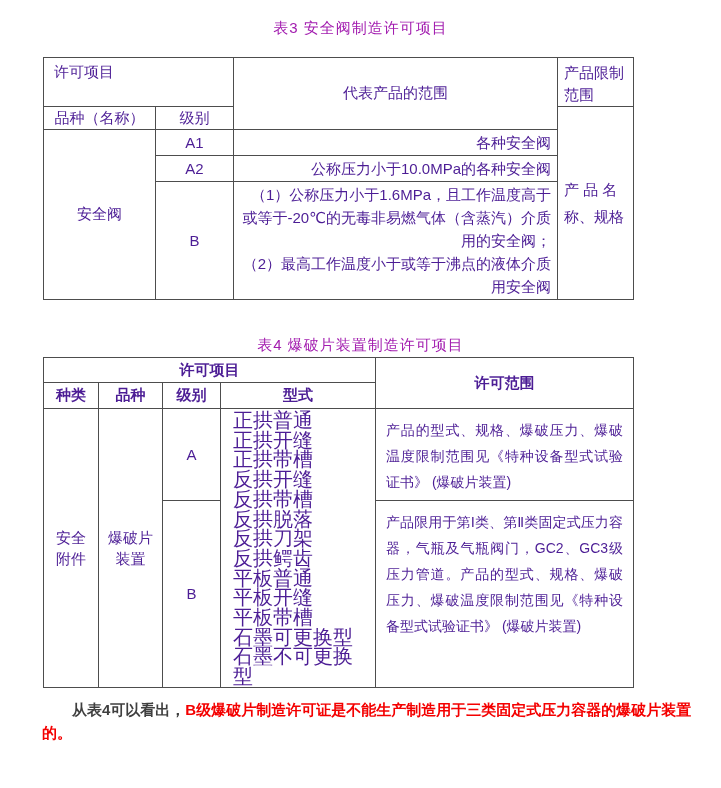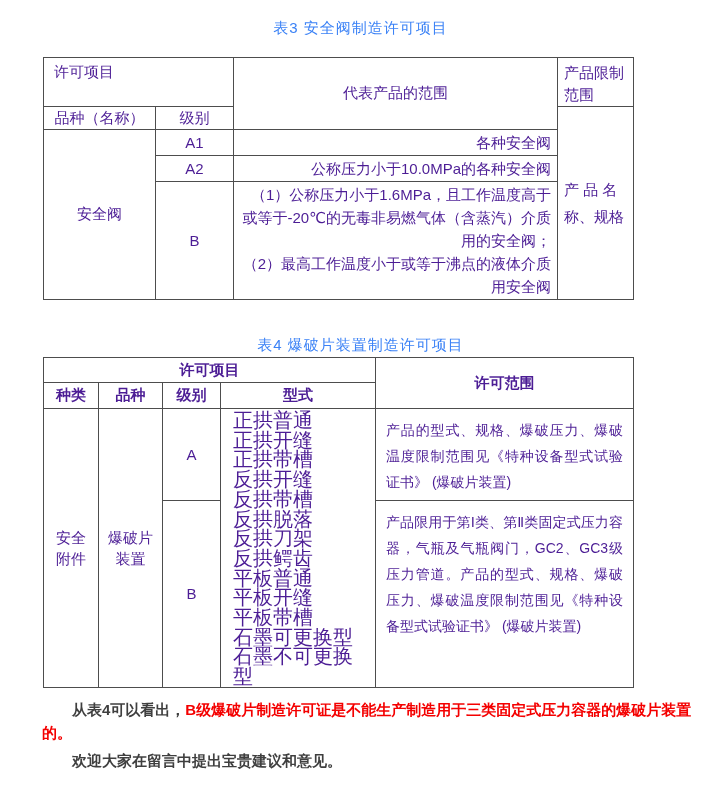--- a/index.html
+++ b/index.html
@@ -6,21 +6,21 @@
   html,body { background:#ffffff; }
   body {
     width:721px; height:788px; position:relative; overflow:hidden;
     font-family:"Liberation Sans","DejaVu Sans",sans-serif;
     color:#3f3f3f;
   }
   .page { position:absolute; inset:0; }
 
   .tbl-title {
     font-weight:normal; font-size:15px; line-height:17px;
-    text-align:center; color:#3b82f6; letter-spacing:1px;
+    text-align:center; color:#a21caf; letter-spacing:1px;
   }
   #title3 { margin-top:19px; }
   #title4 { margin-top:36px; }
 
   table {
     border-collapse:collapse; table-layout:fixed;
     margin-left:43px; width:590px;
     font-size:15px; color:#4c1d95;
   }
   td { border:1px solid #4d4d4d; vertical-align:middle; overflow:hidden; }
@@ -152,16 +152,15 @@
       </tr>
       <tr class="rb">
         <td class="cell-center">B</td>
         <td class="range-cell">产品限用于第Ⅰ类、第Ⅱ类固定式压力容器，气瓶及气瓶阀门，GC2、GC3级压力管道。产品的型式、规格、爆破压力、爆破温度限制范围见《特种设备型式试验证书》 (爆破片装置)</td>
       </tr>
     </tbody>
   </table>
 
   <div class="notes">
     <p><span>从表4可以看出，</span><span class="red">B级爆破片制造许可证是不能生产制造用于三类固定式压力容器的爆破片装置的。</span></p>
-    <p>欢迎大家在留言中提出宝贵建议和意见。</p>
   </div>
 
 </div>
 
 </body></html>

